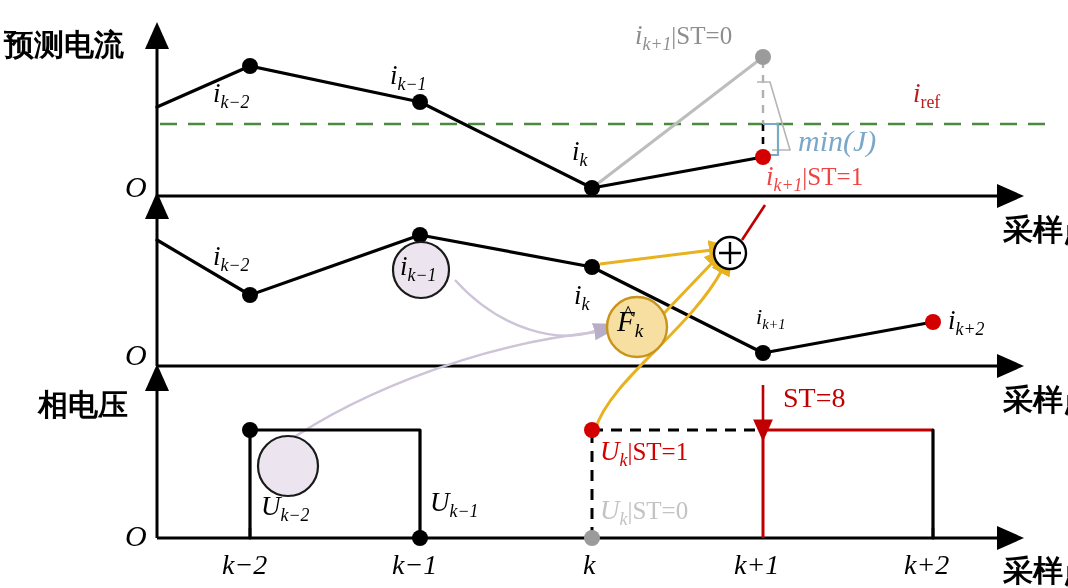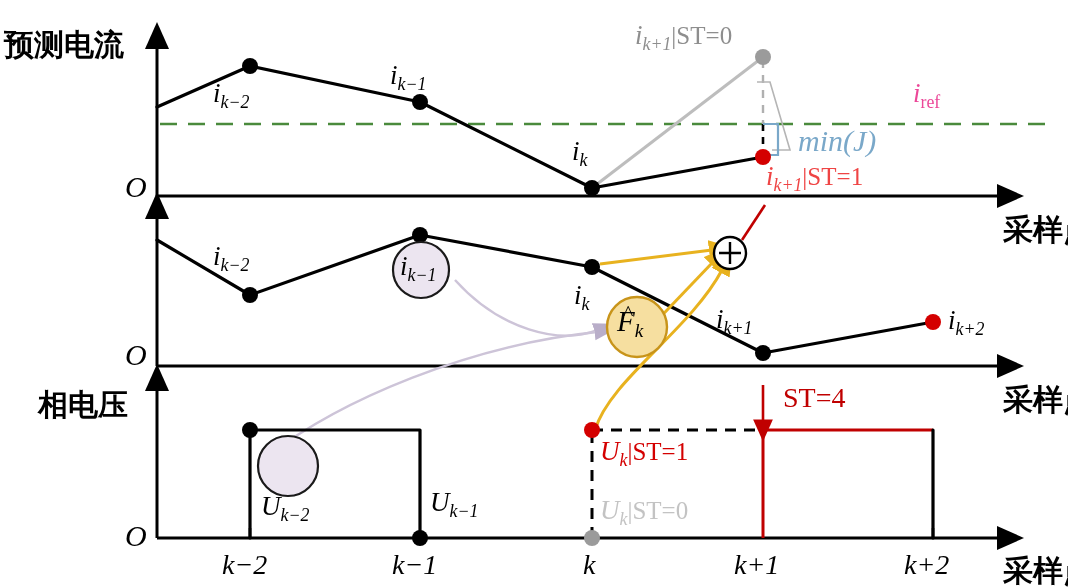--- a/index.html
+++ b/index.html
@@ -145,39 +145,39 @@
     <span class="ital">i</span><span class="sub ital">k</span>
   </div>
 
   <div class="lbl" style="left:635px;top:22px;font-size:27px;color:#8e8e8e;">
     <span class="ital">i</span><span class="sub ital">k+1</span><span class="up" style="font-size:25px;">|ST=0</span>
   </div>
   <div class="lbl" style="left:766px;top:163px;font-size:27px;color:#ef4444;">
     <span class="ital">i</span><span class="sub ital">k+1</span><span class="up" style="font-size:25px;">|ST=1</span>
   </div>
 
-  <div class="lbl" style="left:913px;top:80px;font-size:27px;color:#ec4899;">
+  <div class="lbl" style="left:913px;top:80px;font-size:27px;color:#b91c1c;">
     <span class="ital">i</span><span class="sub up">ref</span>
   </div>
 
   <div class="lbl ital" style="left:798px;top:126px;font-size:30px;color:#7aa8c9;">min(J)</div>
 
   <div class="lbl ital" style="left:125px;top:340px;font-size:30px;">O</div>
   <div class="lbl cjk" style="left:1003px;top:385px;font-size:30px;">采样点</div>
 
   <div class="lbl" style="left:213px;top:243px;font-size:27px;">
     <span class="ital">i</span><span class="sub ital">k−2</span>
   </div>
   <div class="lbl" style="left:400px;top:253px;font-size:27px;">
     <span class="ital">i</span><span class="sub ital">k−1</span>
   </div>
   <div class="lbl" style="left:574px;top:282px;font-size:27px;">
     <span class="ital">i</span><span class="sub ital">k</span>
   </div>
-  <div class="lbl" style="left:716px;top:306px;font-size:27px;">
+  <div class="lbl" style="left:756px;top:306px;font-size:22px;">
     <span class="ital">i</span><span class="sub ital">k+1</span>
   </div>
   <div class="lbl" style="left:948px;top:307px;font-size:27px;">
     <span class="ital">i</span><span class="sub ital">k+2</span>
   </div>
 
   <div class="lbl" style="left:617px;top:307px;font-size:29px;">
     <span class="ital" style="position:relative;">F</span><span class="sub ital">k</span>
   </div>
   <div style="position:absolute;left:623px;top:300px;font-size:22px;font-family:'Liberation Serif',serif;">^</div>
@@ -191,21 +191,21 @@
   </div>
   <div class="lbl" style="left:430px;top:489px;font-size:27px;">
     <span class="ital">U</span><span class="sub ital">k−1</span>
   </div>
   <div class="lbl" style="left:600px;top:438px;font-size:27px;color:#d40000;">
     <span class="ital">U</span><span class="sub ital">k</span><span class="up" style="font-size:25px;">|ST=1</span>
   </div>
   <div class="lbl" style="left:600px;top:497px;font-size:27px;color:#c3c3c3;">
     <span class="ital">U</span><span class="sub ital">k</span><span class="up" style="font-size:25px;">|ST=0</span>
   </div>
-  <div class="lbl up" style="left:783px;top:384px;font-size:28px;color:#c00000;">ST=4</div>
+  <div class="lbl up" style="left:783px;top:384px;font-size:28px;color:#c00000;">ST=8</div>
 
   <div class="lbl ital" style="left:222px;top:551px;font-size:28px;">k−2</div>
   <div class="lbl ital" style="left:392px;top:551px;font-size:28px;">k−1</div>
   <div class="lbl ital" style="left:583px;top:551px;font-size:28px;">k</div>
   <div class="lbl ital" style="left:734px;top:551px;font-size:28px;">k+1</div>
   <div class="lbl ital" style="left:904px;top:551px;font-size:28px;">k+2</div>
 
 </div>
 
 </body></html>

